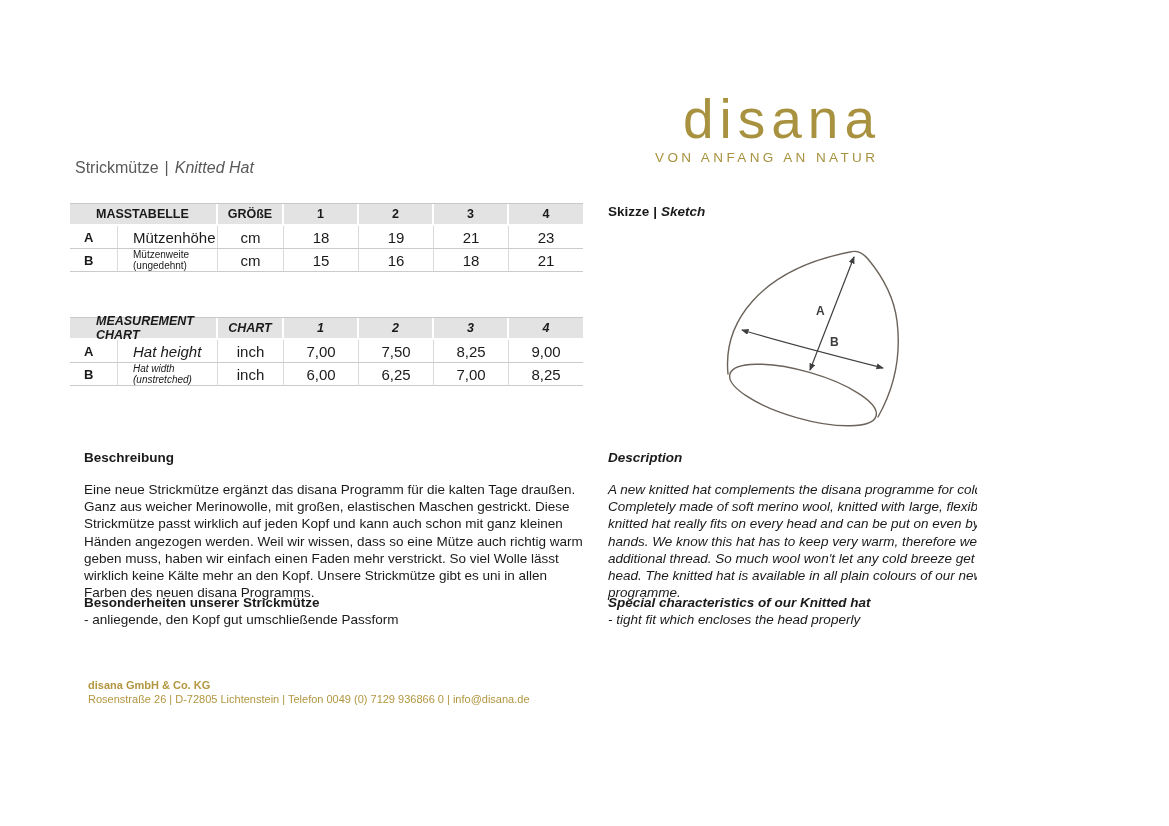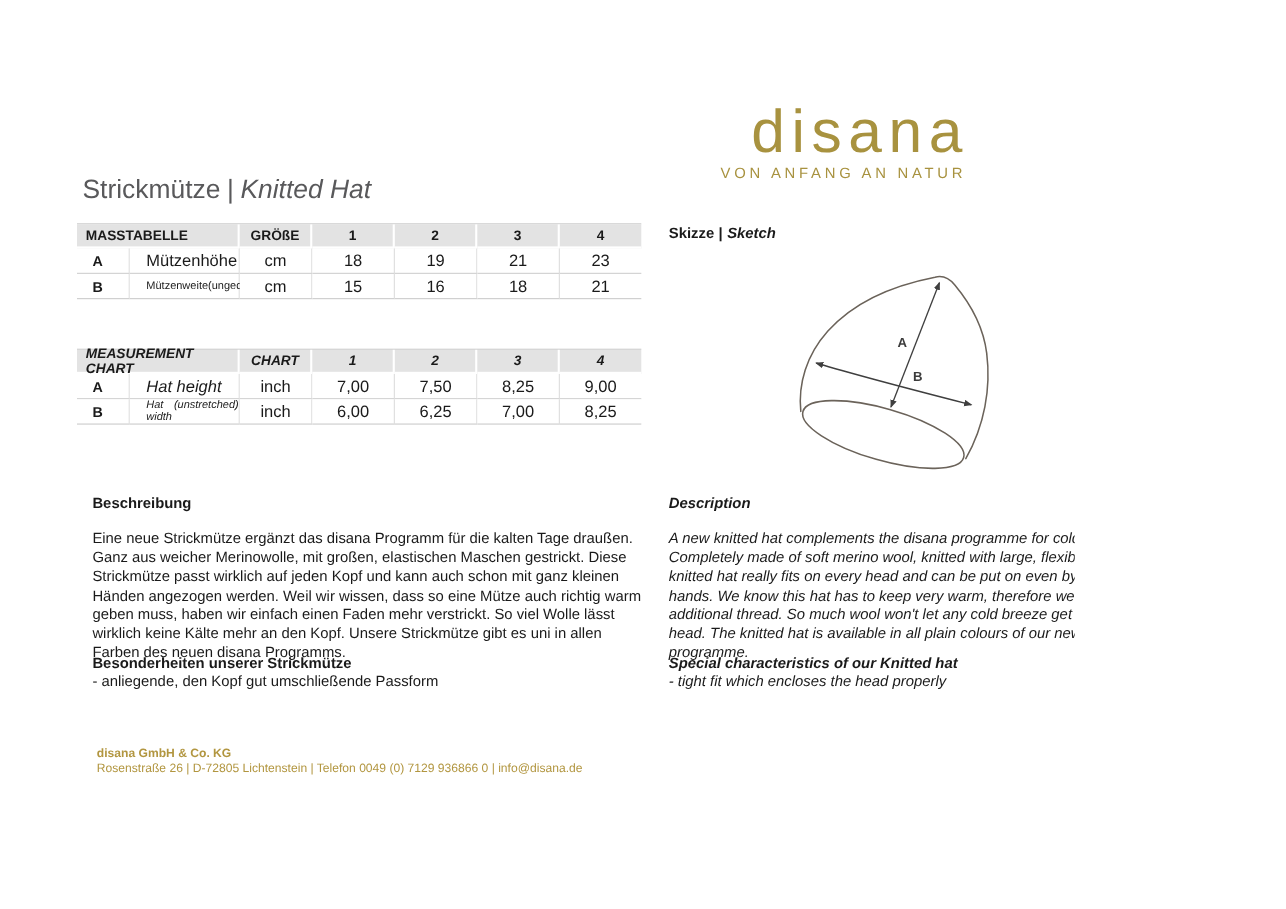--- a/index.html
+++ b/index.html
@@ -8,47 +8,47 @@
     position:relative; width:977px; height:826px; background:#fff;
     font-family:"Liberation Sans", sans-serif; color:#1a1a1a; overflow:hidden;
   }
 
   
   .logo { position:absolute; top:92px; right:102px; text-align:right; color:#a8923f; }
   .logo-word { font-size:55px; line-height:1.0; letter-spacing:6px; margin-right:-6px; font-weight:400; }
   .logo-tagline { margin-top:3px; font-size:13.5px; letter-spacing:3.4px; margin-right:-3.4px; font-weight:400; }
 
   
-  .doc-title { position:absolute; left:75px; top:159px; font-size:24px; color:#59595b; font-weight:400; }
+  .doc-title { position:absolute; left:75px; top:159px; font-size:16px; color:#59595b; font-weight:400; }
   .doc-title .sep { margin:0 6px; }
   .italic { font-style:italic; }
 
   
   .tbl {
     position:absolute; left:70px; width:513px;
     display:grid; grid-template-columns:48px 100px 66px 75px 75px 75px 74px;
     border-top:1px solid #c9c9c9;
   }
   .tbl-1 { top:203px; }
   .tbl-2 { top:317px; }
   .hc {
     background:#e3e3e3; height:22px; display:flex; align-items:center;
     font-weight:bold; font-size:12.5px; border-right:2px solid #fff; border-bottom:2px solid #fff;
   }
-  .hc.title-cell { grid-column:1 / 3; padding-left:8px; }
+  .hc.title-cell { grid-column:1 / 3; padding-left:26px; }
   .hc.center { justify-content:center; }
   .hc.last { border-right:none; }
   .bc {
     background:#fff; min-height:23px; display:flex; align-items:center;
     border-bottom:1px solid #cbcbcb; border-right:1px solid #dadada; font-size:15px;
   }
   .bc.last { border-right:none; }
   .bc.letter { padding-left:14px; font-weight:bold; font-size:13px; }
   .bc.name { padding-left:15px; font-size:15px; }
-  .bc.name .two-line { display:flex; flex-direction:row; justify-content:center; line-height:11px; }
+  .bc.name .two-line { display:flex; flex-direction:column; justify-content:center; line-height:11px; }
   .bc.name .sm { font-size:10px; line-height:11px; }
   .bc.center { justify-content:center; }
   .tbl.en .hc, .tbl.en .bc.name { font-style:italic; }
 
   
   .sketch-heading { position:absolute; left:608px; top:204px; font-size:13.5px; font-weight:bold; }
   .sketch-heading .sep { margin:0 4px; }
   .sketch-svg { position:absolute; left:690px; top:226px; }
 
   

